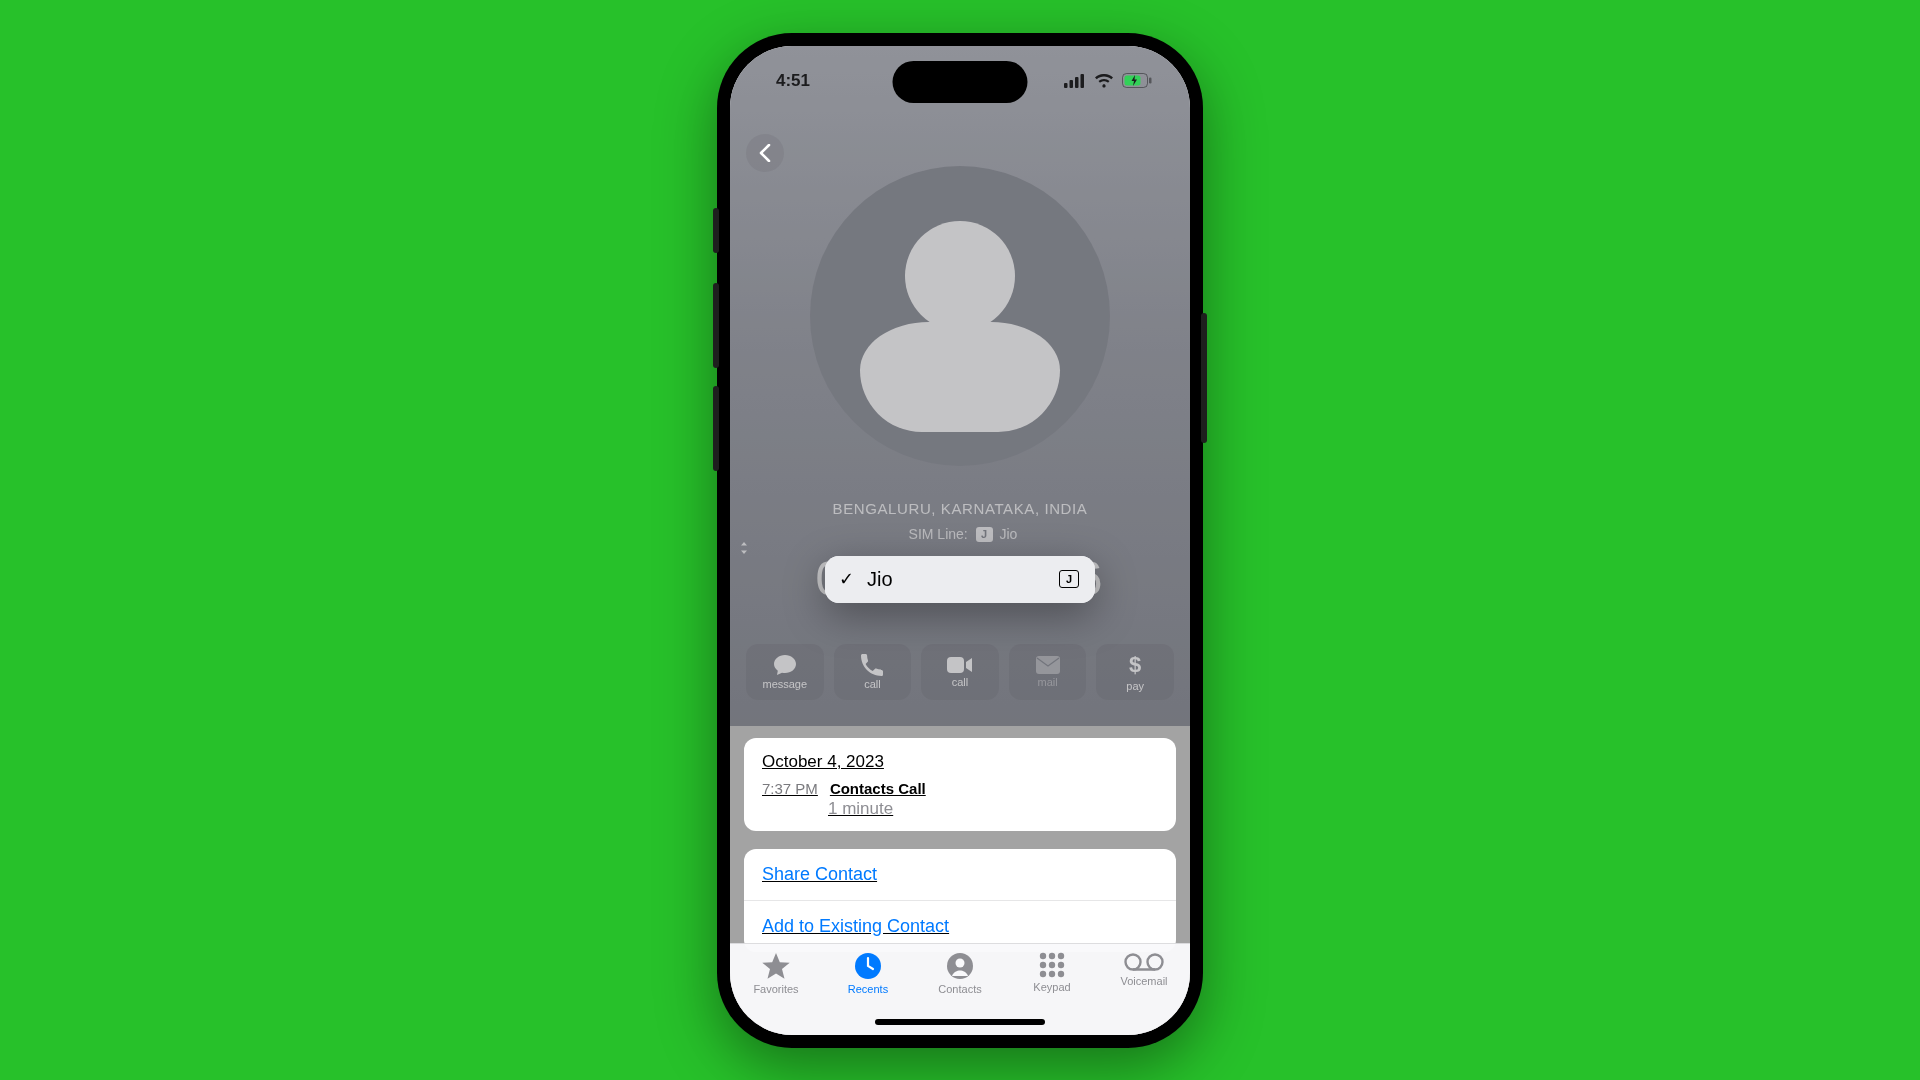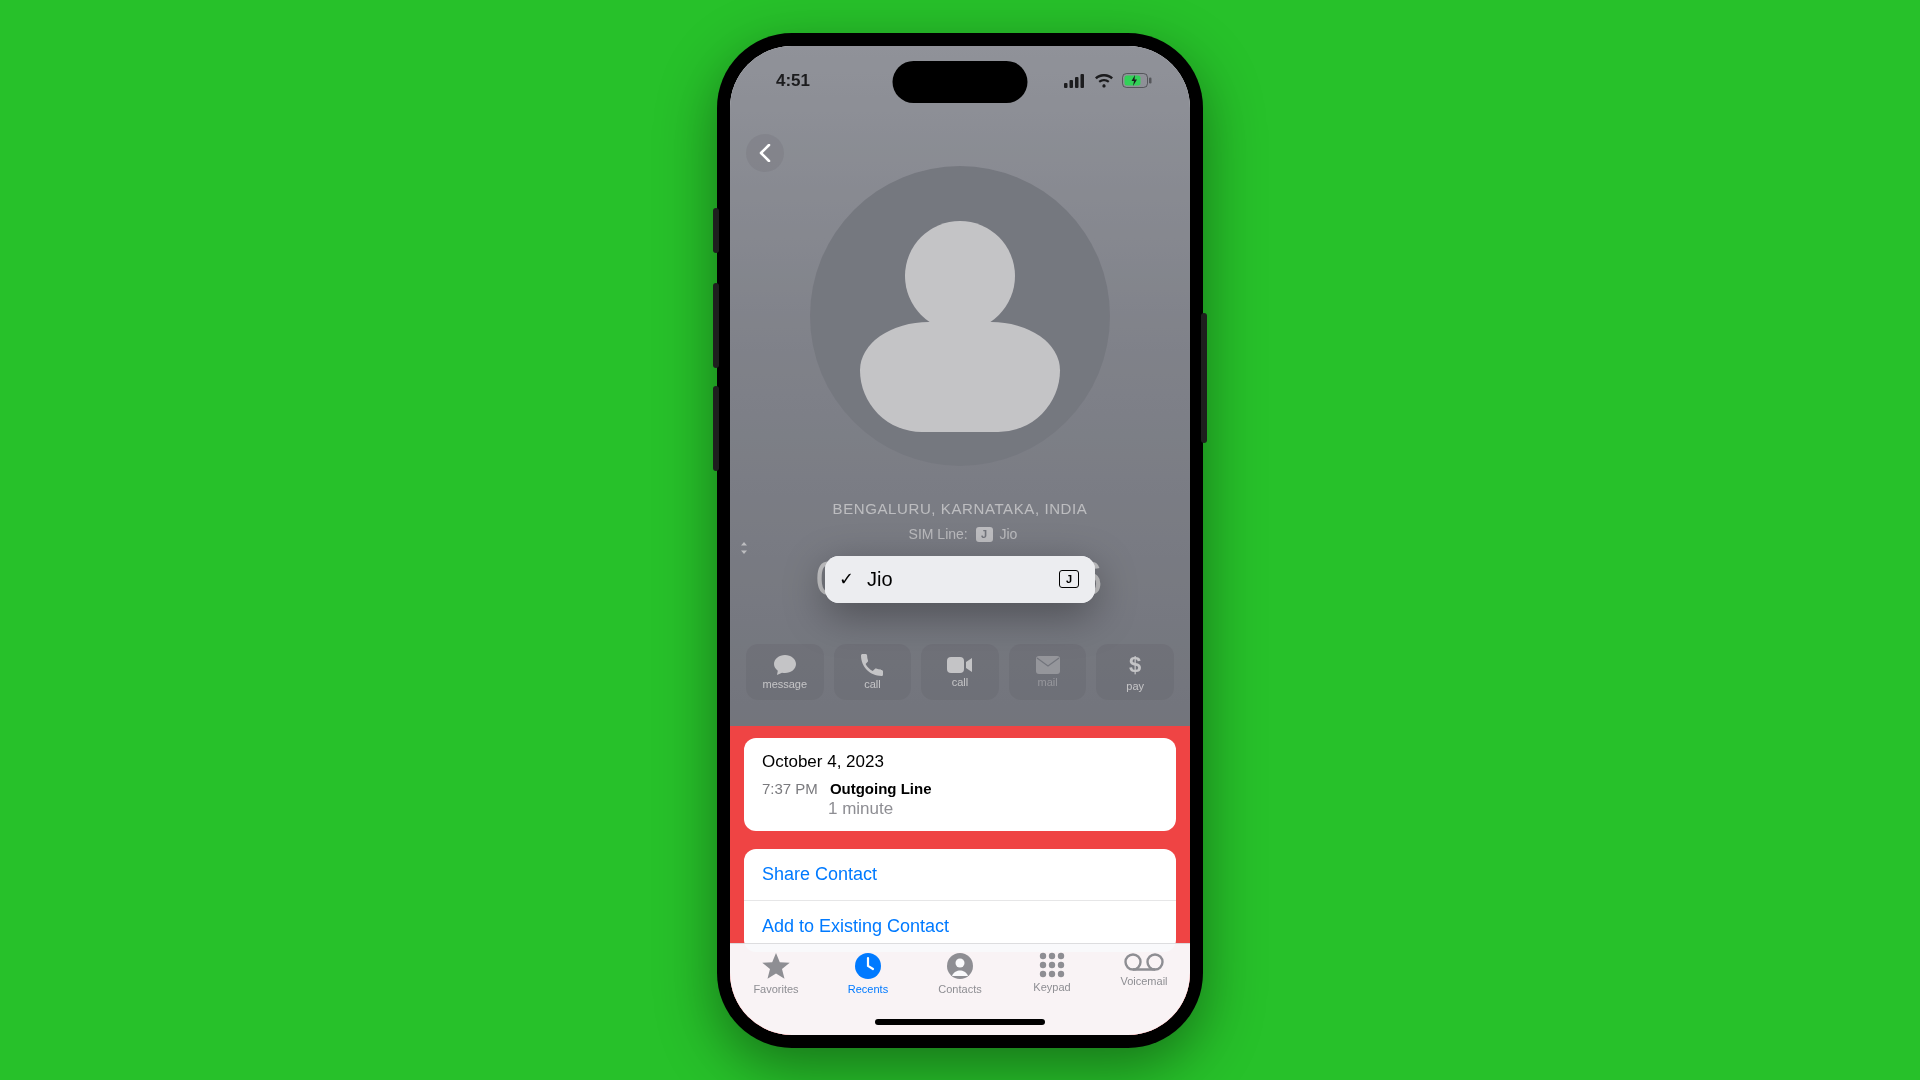--- a/index.html
+++ b/index.html
@@ -199,22 +199,23 @@
   width: 20px; height: 18px;
   border: 1.5px solid #000;
   border-radius: 3px;
   font-size: 11px; font-weight: 600;
   display:flex; align-items:center; justify-content:center;
 }
 
 .content {
   position: absolute;
   top: 680px; left: 0; right: 0; bottom: 0;
-  background: #ef4444;
+  background: #a3a3a3;
   overflow: hidden;
+  text-decoration: underline;
 }
 
 .list-group {
   margin: 12px 14px 0;
   background: #fff;
   border-radius: 12px;
 }
 .log-section { padding: 14px 18px 12px; }
 .log-date { font-size: 17px; color:#000; margin-bottom: 8px; }
 .log-row { display: flex; gap: 12px; font-size:15px;}
@@ -370,21 +371,21 @@
         </div>
       </div>
     </div>
 
     <div class="content">
       <div class="list-group">
         <div class="log-section">
           <div class="log-date">October 4, 2023</div>
           <div class="log-row">
             <span class="log-time">7:37 PM</span>
-            <span class="log-type">Outgoing Line</span>
+            <span class="log-type">Contacts Call</span>
           </div>
           <div class="log-dur">1 minute</div>
         </div>
       </div>
 
       <div class="list-group link-group" style="margin-top:18px;">
         <div class="link-item">Share Contact</div>
         <div class="link-item">Add to Existing Contact</div>
       </div>
 

